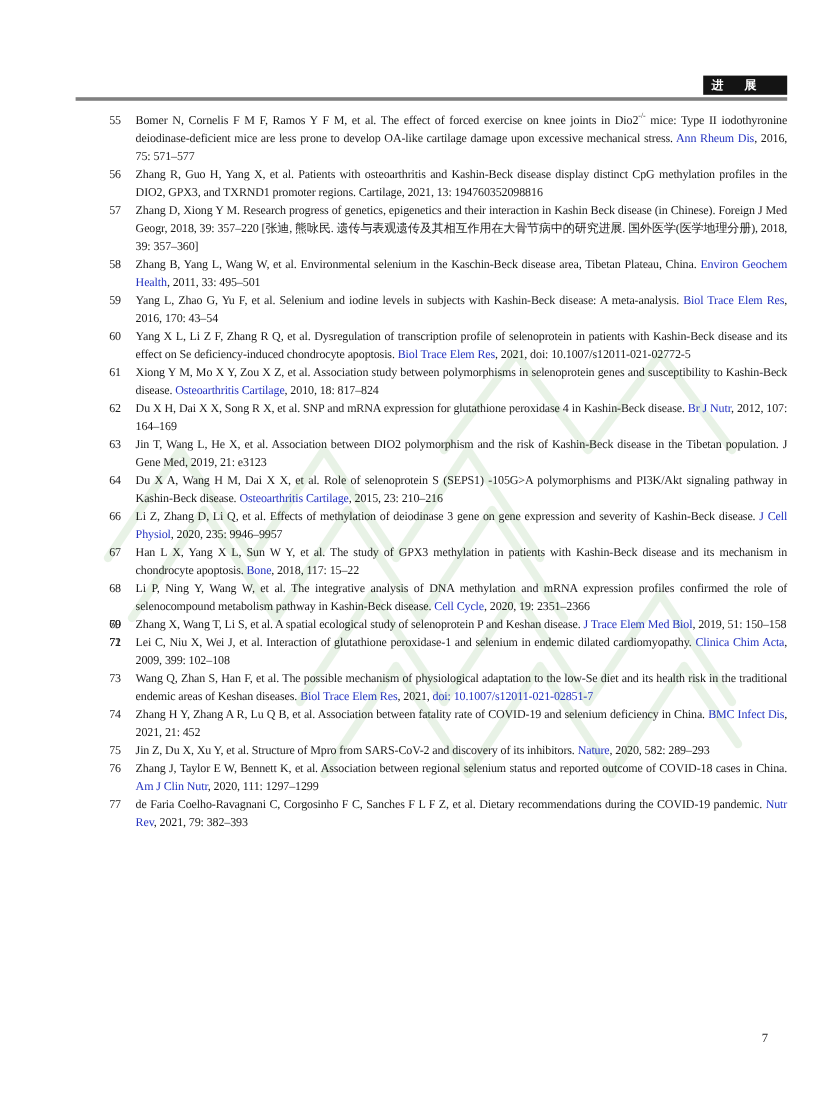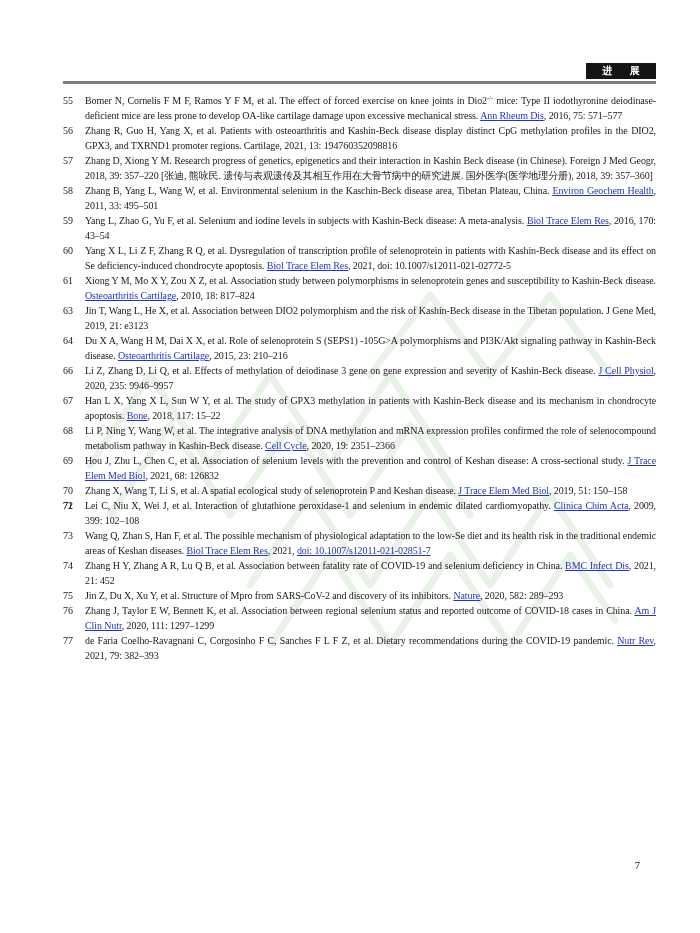--- a/index.html
+++ b/index.html
@@ -18,42 +18,42 @@
     color:var(--text-black);
   }
   
   .header-tag{
     position:absolute;top:63px;right:44px;
     width:70px;height:16px;
     background:var(--header-bg);
     color:#ffffff;
     font-family:"DejaVu Sans","Liberation Sans",sans-serif;
     font-size:10px;font-weight:bold;
-    display:flex;align-items:center;justify-content:center;
+    display:flex;align-items:center;justify-content:flex-start;
     letter-spacing:7px;text-indent:7px;
   }
   .header-rule{
     position:absolute;top:81px;left:63px;right:44px;
     height:2.5px;background:var(--rule-gray);
   }
   
   .watermark{
     position:absolute;top:255px;left:70px;width:560px;height:440px;
     opacity:0.45;pointer-events:none;
   }
   
   .refs{
     position:absolute;top:93px;left:63px;right:44px;
     margin:0;padding:0;list-style:none;
     font-size:10px;line-height:15px;letter-spacing:-0.1px;
     text-align:justify;
   }
-  .ref{position:relative;padding-left:22px;}
+  .ref{position:relative;padding-left:22px;margin-left:28px;}
   .ref-num{position:absolute;left:0;top:0;}
-  .ref-text .link{color:var(--link-blue);cursor:pointer;text-decoration:underline;}
+  .ref-text .link{color:var(--link-blue);cursor:pointer;}
   .ref-text sup{font-size:6.5px;line-height:0;vertical-align:super;letter-spacing:0;}
   
   .page-number{
     position:absolute;top:860px;right:60px;
     font-size:10.5px;
   }
 </style>
 </head>
 <body>
 
@@ -75,26 +75,27 @@
   </svg>
 
   <ol class="refs" id="ref-list">
       <li class="ref"><span class="ref-num">55</span><span class="ref-text"><span>Bomer N, Cornelis F M F, Ramos Y F M, et al. The effect of forced exercise on knee joints in Dio2</span><sup>-/-</sup><span> mice: Type II iodothyronine deiodinase-deficient mice are less prone to develop OA-like cartilage damage upon excessive mechanical stress. </span><span class="link">Ann Rheum Dis</span><span>, 2016, 75: 571–577</span></span></li>
       <li class="ref"><span class="ref-num">56</span><span class="ref-text"><span>Zhang R, Guo H, Yang X, et al. Patients with osteoarthritis and Kashin-Beck disease display distinct CpG methylation profiles in the DIO2, GPX3, and TXRND1 promoter regions. Cartilage, 2021, 13: 194760352098816</span></span></li>
       <li class="ref"><span class="ref-num">57</span><span class="ref-text"><span>Zhang D, Xiong Y M. Research progress of genetics, epigenetics and their interaction in Kashin Beck disease (in Chinese). Foreign J Med Geogr, 2018, 39: 357–220 [张迪, 熊咏民. 遗传与表观遗传及其相互作用在大骨节病中的研究进展. 国外医学(医学地理分册), 2018, 39: 357–360]</span></span></li>
       <li class="ref"><span class="ref-num">58</span><span class="ref-text"><span>Zhang B, Yang L, Wang W, et al. Environmental selenium in the Kaschin-Beck disease area, Tibetan Plateau, China. </span><span class="link">Environ Geochem Health</span><span>, 2011, 33: 495–501</span></span></li>
       <li class="ref"><span class="ref-num">59</span><span class="ref-text"><span>Yang L, Zhao G, Yu F, et al. Selenium and iodine levels in subjects with Kashin-Beck disease: A meta-analysis. </span><span class="link">Biol Trace Elem Res</span><span>, 2016, 170: 43–54</span></span></li>
       <li class="ref"><span class="ref-num">60</span><span class="ref-text"><span>Yang X L, Li Z F, Zhang R Q, et al. Dysregulation of transcription profile of selenoprotein in patients with Kashin-Beck disease and its effect on Se deficiency-induced chondrocyte apoptosis. </span><span class="link">Biol Trace Elem Res</span><span>, 2021, doi: 10.1007/s12011-021-02772-5</span></span></li>
       <li class="ref"><span class="ref-num">61</span><span class="ref-text"><span>Xiong Y M, Mo X Y, Zou X Z, et al. Association study between polymorphisms in selenoprotein genes and susceptibility to Kashin-Beck disease. </span><span class="link">Osteoarthritis Cartilage</span><span>, 2010, 18: 817–824</span></span></li>
+      <li class="ref"><span class="ref-num">62</span><span class="ref-text"><span>Du X H, Dai X X, Song R X, et al. SNP and mRNA expression for glutathione peroxidase 4 in Kashin-Beck disease. </span><span class="link">Br J Nutr</span><span>, 2012, 107: 164–169</span></span></li>
       <li class="ref"><span class="ref-num">63</span><span class="ref-text"><span>Jin T, Wang L, He X, et al. Association between DIO2 polymorphism and the risk of Kashin-Beck disease in the Tibetan population. J Gene Med, 2019, 21: e3123</span></span></li>
       <li class="ref"><span class="ref-num">64</span><span class="ref-text"><span>Du X A, Wang H M, Dai X X, et al. Role of selenoprotein S (SEPS1) -105G&gt;A polymorphisms and PI3K/Akt signaling pathway in Kashin-Beck disease. </span><span class="link">Osteoarthritis Cartilage</span><span>, 2015, 23: 210–216</span></span></li>
       <li class="ref"><span class="ref-num">66</span><span class="ref-text"><span>Li Z, Zhang D, Li Q, et al. Effects of methylation of deiodinase 3 gene on gene expression and severity of Kashin-Beck disease. </span><span class="link">J Cell Physiol</span><span>, 2020, 235: 9946–9957</span></span></li>
       <li class="ref"><span class="ref-num">67</span><span class="ref-text"><span>Han L X, Yang X L, Sun W Y, et al. The study of GPX3 methylation in patients with Kashin-Beck disease and its mechanism in chondrocyte apoptosis. </span><span class="link">Bone</span><span>, 2018, 117: 15–22</span></span></li>
       <li class="ref"><span class="ref-num">68</span><span class="ref-text"><span>Li P, Ning Y, Wang W, et al. The integrative analysis of DNA methylation and mRNA expression profiles confirmed the role of selenocompound metabolism pathway in Kashin-Beck disease. </span><span class="link">Cell Cycle</span><span>, 2020, 19: 2351–2366</span></span></li>
-      <li class="ref"><span class="ref-num">69</span><span class="ref-text"><span>Hou J, Zhu L, Chen C, et al. Association of selenium levels with the prevention and control of Keshan disease: A cross-sectional study. </span><span class="link">J Trace Elem Med Biol</span><span>, 2021, 68: 126832</span></span></li>
+      <li class="ref"><span class="ref-num">69</span></li>
       <li class="ref"><span class="ref-num">70</span><span class="ref-text"><span>Zhang X, Wang T, Li S, et al. A spatial ecological study of selenoprotein P and Keshan disease. </span><span class="link">J Trace Elem Med Biol</span><span>, 2019, 51: 150–158</span></span></li>
       <li class="ref"><span class="ref-num">71</span></li>
       <li class="ref"><span class="ref-num">72</span><span class="ref-text"><span>Lei C, Niu X, Wei J, et al. Interaction of glutathione peroxidase-1 and selenium in endemic dilated cardiomyopathy. </span><span class="link">Clinica Chim Acta</span><span>, 2009, 399: 102–108</span></span></li>
       <li class="ref"><span class="ref-num">73</span><span class="ref-text"><span>Wang Q, Zhan S, Han F, et al. The possible mechanism of physiological adaptation to the low-Se diet and its health risk in the traditional endemic areas of Keshan diseases. </span><span class="link">Biol Trace Elem Res</span><span>, 2021, </span><span class="link">doi: 10.1007/s12011-021-02851-7</span></span></li>
       <li class="ref"><span class="ref-num">74</span><span class="ref-text"><span>Zhang H Y, Zhang A R, Lu Q B, et al. Association between fatality rate of COVID-19 and selenium deficiency in China. </span><span class="link">BMC Infect Dis</span><span>, 2021, 21: 452</span></span></li>
       <li class="ref"><span class="ref-num">75</span><span class="ref-text"><span>Jin Z, Du X, Xu Y, et al. Structure of Mpro from SARS-CoV-2 and discovery of its inhibitors. </span><span class="link">Nature</span><span>, 2020, 582: 289–293</span></span></li>
       <li class="ref"><span class="ref-num">76</span><span class="ref-text"><span>Zhang J, Taylor E W, Bennett K, et al. Association between regional selenium status and reported outcome of COVID-18 cases in China. </span><span class="link">Am J Clin Nutr</span><span>, 2020, 111: 1297–1299</span></span></li>
       <li class="ref"><span class="ref-num">77</span><span class="ref-text"><span>de Faria Coelho-Ravagnani C, Corgosinho F C, Sanches F L F Z, et al. Dietary recommendations during the COVID-19 pandemic. </span><span class="link">Nutr Rev</span><span>, 2021, 79: 382–393</span></span></li>
     </ol>
 

